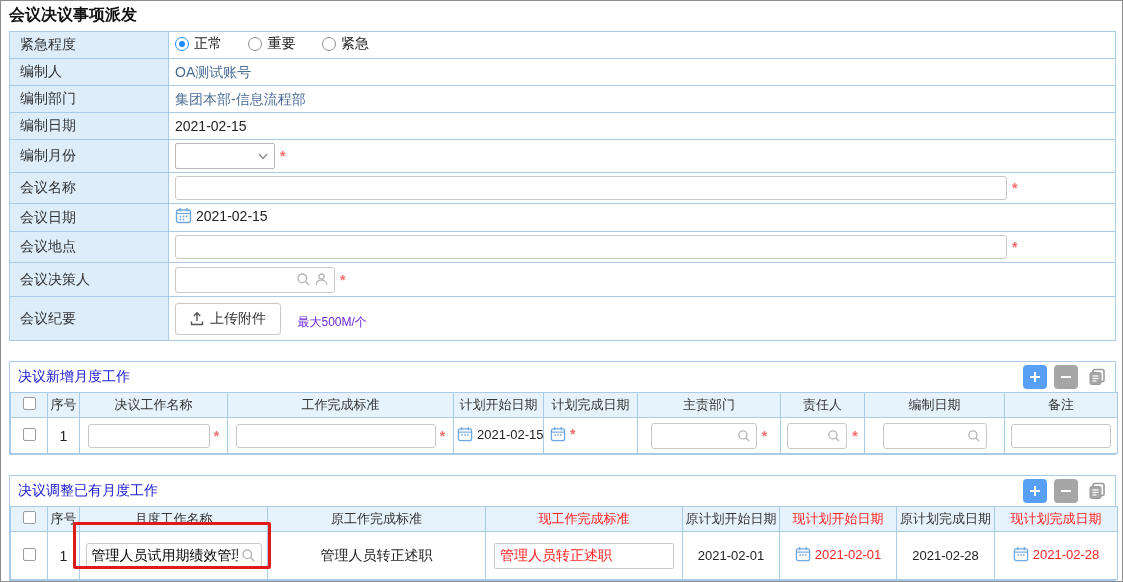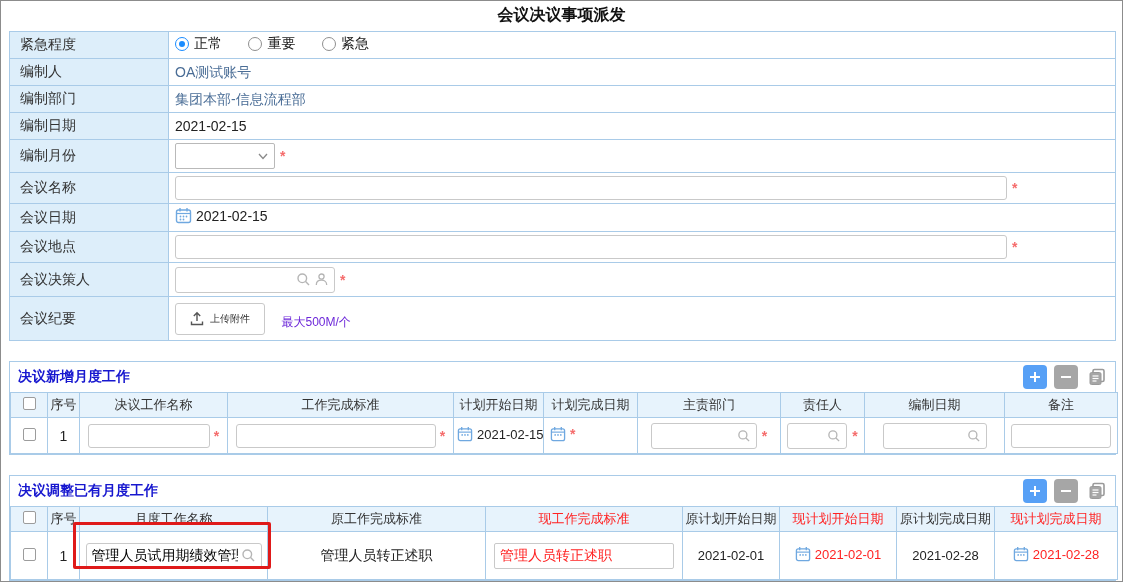--- a/index.html
+++ b/index.html
@@ -10,21 +10,21 @@
   }
   .page {
     width:1123px; height:582px;
     border:1px solid #8c8c8c;
     padding:0 8px;
     overflow:hidden;
     position:relative;
     background:#fff;
   }
   .page-title {
-    text-align:center; font-size:16px; font-weight:bold; color:#111;
+    font-size:16px; font-weight:bold; color:#111;
     padding:4px 0 5px 0;
   }
   
   table.form { width:1107px; border-collapse:collapse; table-layout:fixed; }
   table.form td { border:1px solid #a9cbe8; height:27px; vertical-align:middle; }
   table.form td.lbl {
     width:159px; background:#ddeefa; padding-left:10px;
     font-size:14px; color:#333;
   }
   table.form td.val { padding:3px 6px; background:#fff; }
@@ -51,27 +51,27 @@
          background:#fff; padding-right:6px; vertical-align:middle; cursor:pointer; }
   
   .sbox { display:inline-flex; align-items:center; border:1px solid #c9c9c9; border-radius:3px;
           height:26px; background:#fff; padding:0 5px; vertical-align:middle; }
   .sbox input { border:none; outline:none; flex:1; min-width:0;
                 font:13px "Liberation Sans",sans-serif; background:transparent; }
   .sbox .ico { flex:none; margin-left:3px; display:inline-flex; }
   
   .upload-btn { display:inline-flex; align-items:center; gap:6px; border:1px solid #c9c9c9;
                 border-radius:3px; background:#fff; height:32px; padding:0 14px;
-                font-size:10px; color:#333; cursor:pointer; }
+                font-size:14px; color:#333; cursor:pointer; }
   .upload-hint { font-size:12px; color:#6d28d9; margin-left:12px; }
   
   .section { width:1107px; margin-top:20px; border:1px solid #a9cbe8; }
   .sec-bar { display:flex; align-items:center; justify-content:space-between;
              padding:3px 6px 3px 8px; background:#fff; }
-  .sec-title { color:#1717cf; font-weight:bold; font-size:14px; }
+  .sec-title { color:#1717cf; font-weight:normal; font-size:14px; }
   .sec-btns { display:flex; gap:7px; align-items:center; }
   .sq-btn { width:24px; height:24px; border:none; border-radius:4px; display:inline-flex;
             align-items:center; justify-content:center; cursor:pointer; }
   .sq-btn.add { background:#57a0f6; }
   .sq-btn.del { background:#a6a6a6; }
   .sq-btn.copy { background:transparent; }
   table.grid { width:100%; border-collapse:collapse; table-layout:fixed; }
   table.grid th { border:1px solid #a9cbe8; background:#e7f3fc; height:25px;
                   font-size:13px; font-weight:normal; color:#333; overflow:hidden; white-space:nowrap; }
   table.grid th.red, .red-txt { color:#ff2222; }

